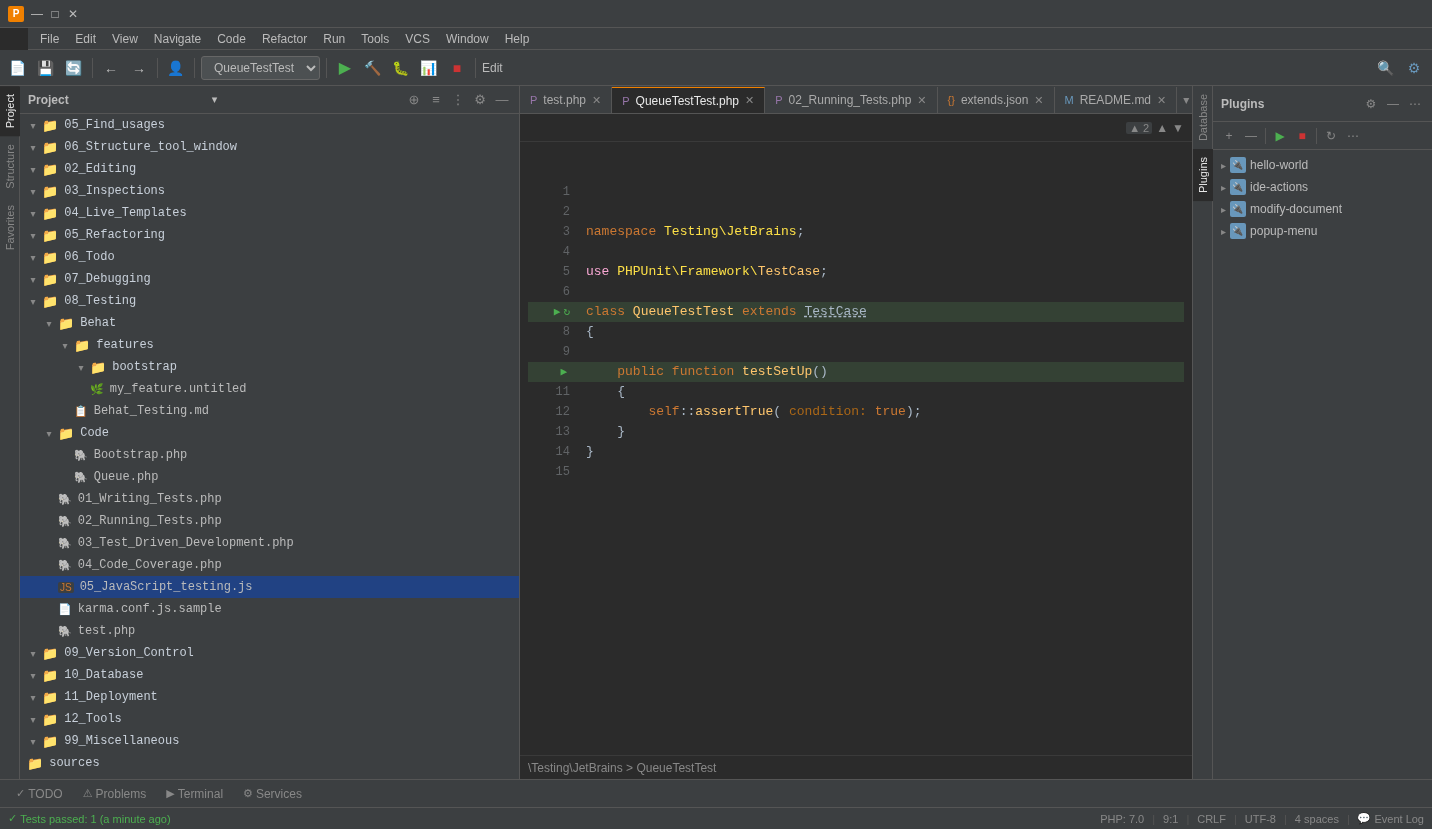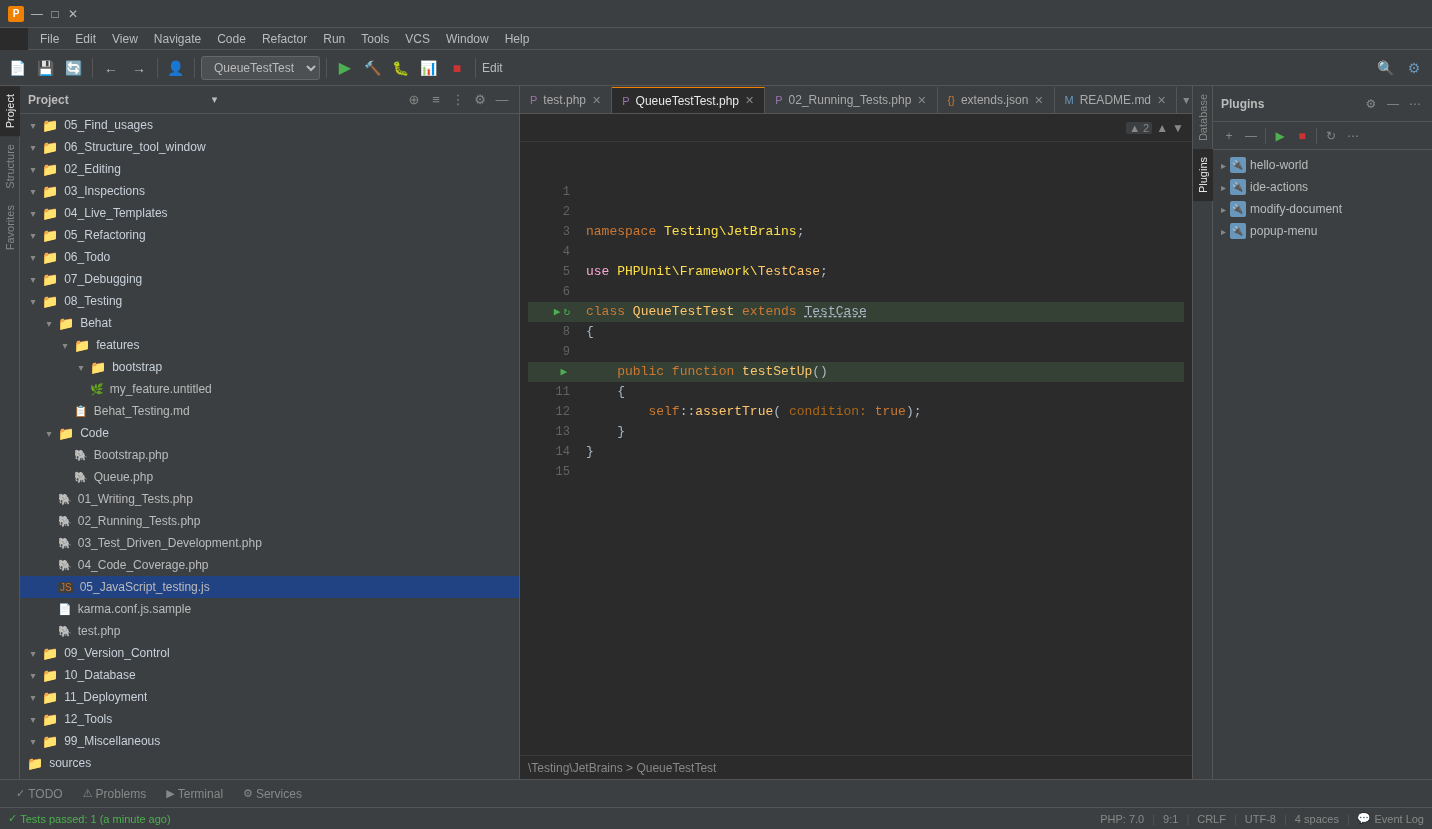--- a/index.html
+++ b/index.html
@@ -215,20 +215,21 @@
       color: #888;
       width: 12px;
       text-align: center;
       flex-shrink: 0;
     }
     .tree-label {
       color: #bbb;
       white-space: nowrap;
       overflow: hidden;
       text-overflow: ellipsis;
+      font-family: Liberation Mono, monospace;
     }
     .tree-label.folder { color: #c8d0da; }
 
     
     #editor-area {
       flex: 1;
       display: flex;
       flex-direction: column;
       background: #2b2b2b;
       overflow: hidden;

